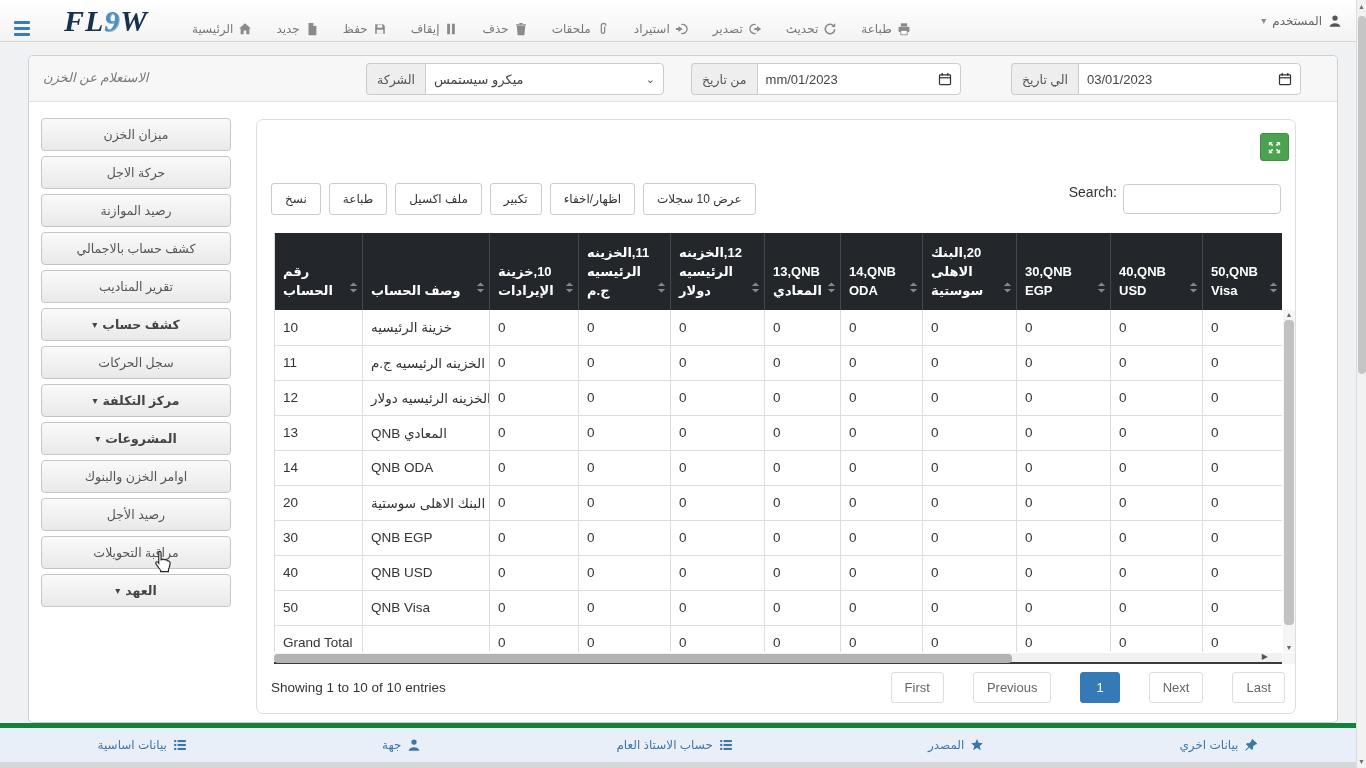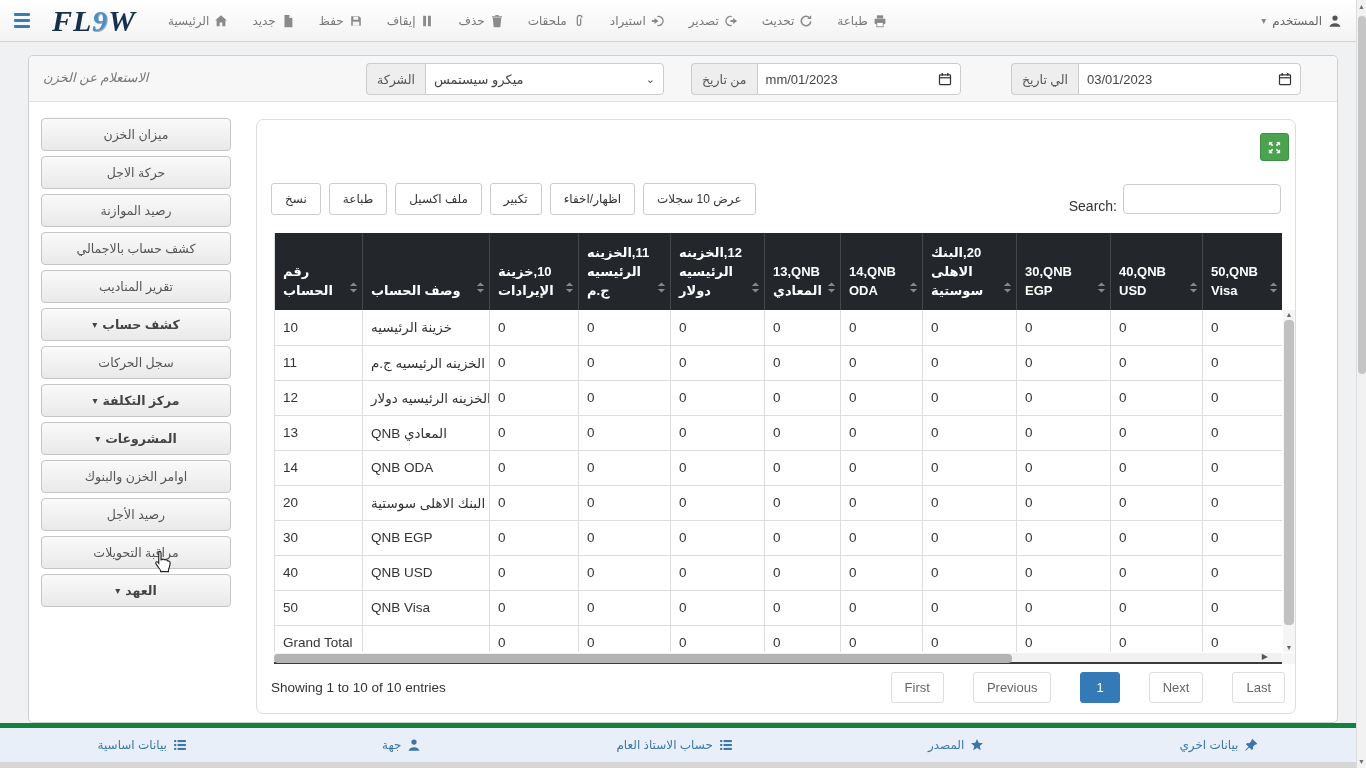--- a/index.html
+++ b/index.html
@@ -3,21 +3,21 @@
 <meta charset="utf-8">
 <style>
   * { margin:0; padding:0; box-sizing:border-box; }
   body { font-family:"Liberation Sans","DejaVu Sans",sans-serif; }
   .page { position:relative; width:1366px; height:768px; background:#f0f1f2; overflow:hidden; }
 
   
   .navbar { position:absolute; left:0; top:0; width:1356px; height:42px;
     background:linear-gradient(#ffffff,#f3f3f3); border-bottom:1px solid #d5d5d5;
     display:flex; align-items:center; justify-content:space-between; padding:0 14px; }
-  .nav-left { display:flex; align-items:center; gap:22px; }
+  .nav-left { display:flex; align-items:flex-end; gap:34px; }
   .hamburger { display:inline-flex; flex-direction:column; gap:3px; cursor:pointer; }
   .hamburger i { display:block; width:16px; height:3px; background:#3a7cb8; border-radius:1px; }
   .logo { font-family:"Liberation Serif","DejaVu Serif",serif; font-weight:bold; font-style:italic;
     font-size:30px; letter-spacing:1px; line-height:1; user-select:none; }
   .logo .lf { color:#17304f; }
   .logo .lo { color:#4a90c4; text-shadow:1px 1px 0 #9ab0c2; }
   .nav-items { display:flex; align-items:center; gap:24px; margin-left:10px; }
   .nav-item { display:flex; align-items:center; gap:5px; font-size:12px; color:#777; cursor:pointer; text-decoration:none; }
   .nav-ic svg { display:block; }
   .nav-user { display:flex; align-items:center; gap:6px; font-size:12px; color:#666; cursor:pointer; }
@@ -56,21 +56,21 @@
     background:#fff; border:1px solid #ddd; border-radius:7px; }
   .expand-btn { position:absolute; top:13px; right:6px; width:29px; height:28px;
     background:#4ba34f; border:1px solid #3f8f43; border-radius:3px; cursor:pointer;
     display:flex; align-items:center; justify-content:center; }
   .toolbar { position:absolute; left:14px; right:14px; top:62px; height:34px;
     display:flex; align-items:center; justify-content:space-between; }
   .tb-buttons { display:flex; gap:8px; }
   .tb-btn { height:32px; padding:0 13px; background:#fff; border:1px solid #ccc; border-radius:3px;
     font-size:12px; color:#333; cursor:pointer; white-space:nowrap;
     font-family:"Liberation Sans","DejaVu Sans",sans-serif; }
-  .search { display:flex; align-items:flex-end; gap:6px; }
+  .search { display:flex; align-items:flex-start; gap:6px; }
   .search label { font-size:14px; color:#333; }
   .search input { width:158px; height:30px; border:1px solid #ccc; border-radius:4px; padding:0 8px; font-size:13px; }
 
   .tbl-zone { position:absolute; left:17px; top:113px; width:1021px; height:419px; }
   .tbl-scroll { position:absolute; left:0; top:0; width:1008px; height:419px; overflow:hidden; }
   table { border-collapse:collapse; table-layout:fixed; width:1008px; }
   thead th { background:#23272b; color:#fff; font-size:13px; font-weight:bold; text-align:left;
     vertical-align:bottom; height:77px; padding:6px 18px 9px 8px; position:relative;
     border-right:1px solid #44484d; line-height:1.45; }
   thead th .hlabel { unicode-bidi:plaintext; display:block; }

